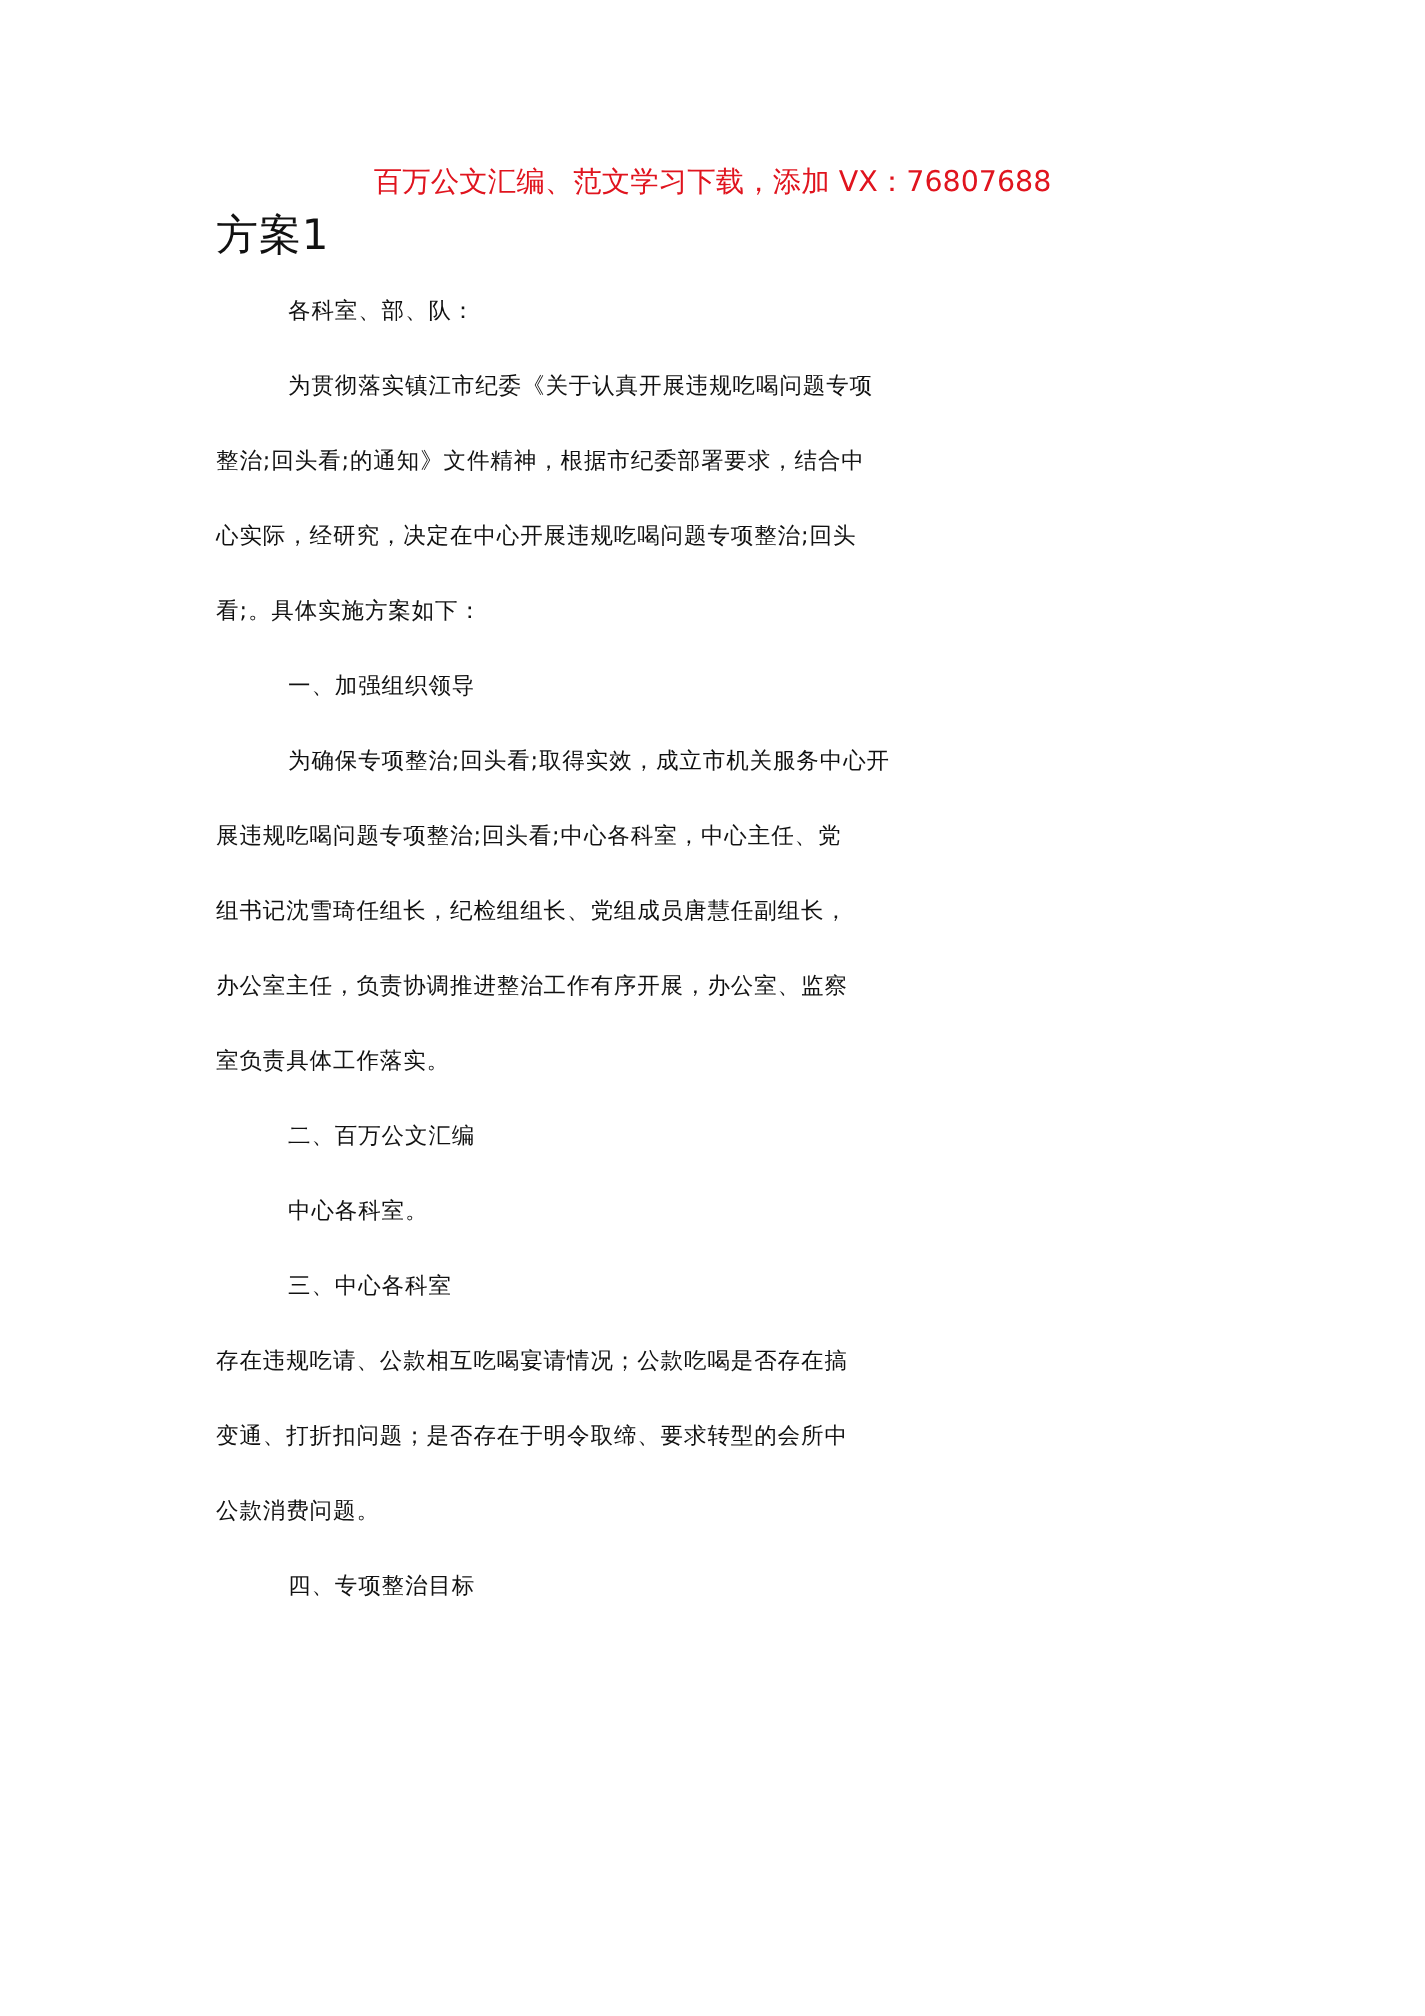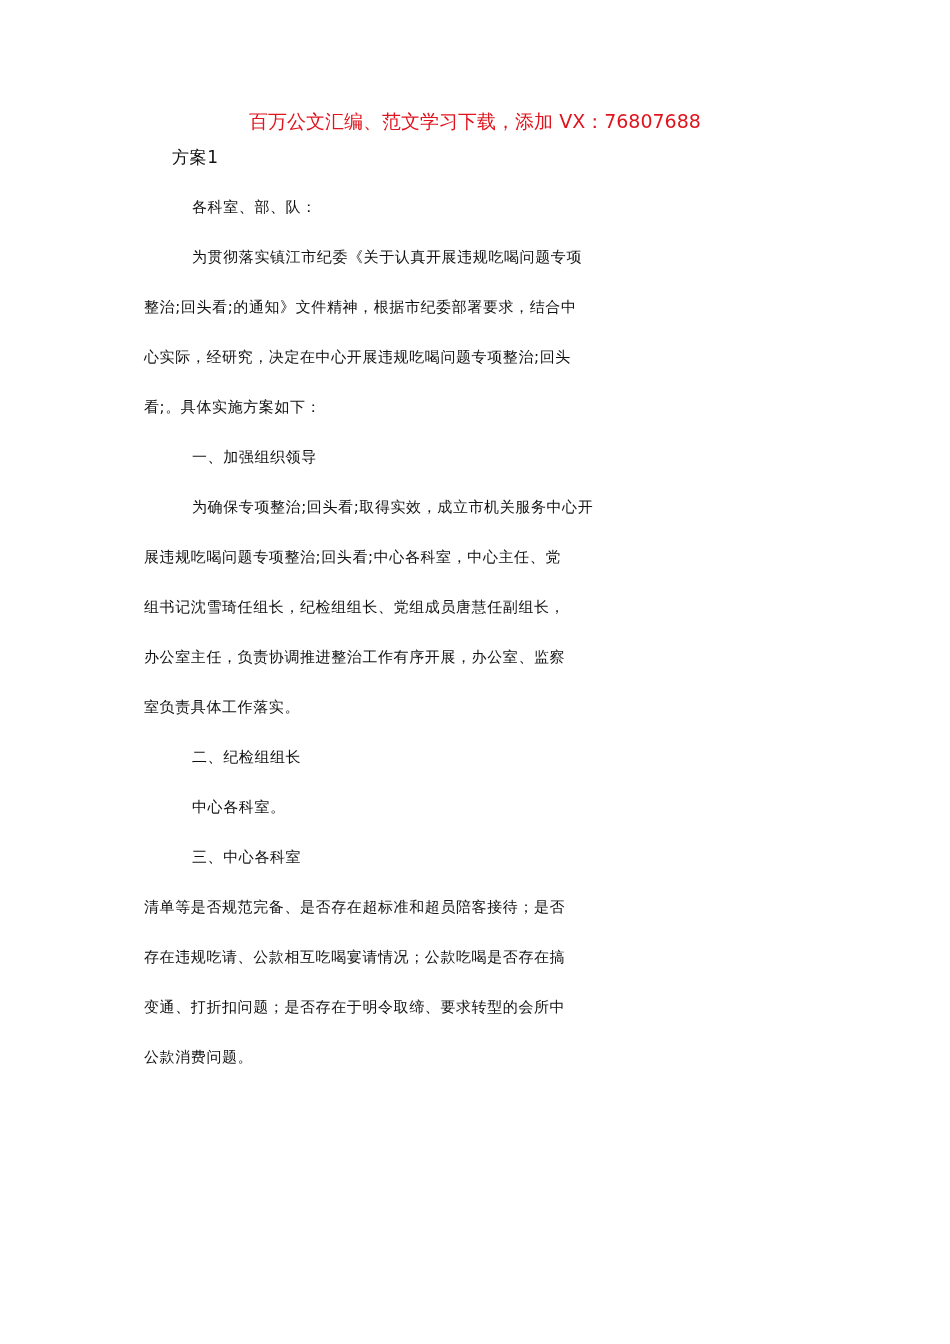--- a/index.html
+++ b/index.html
@@ -38,22 +38,21 @@
       white-space: nowrap;
       font-size: 15px;
       height: 50px;
       line-height: 50px;
       letter-spacing: 0.6px;
     }
     .indent {
       padding-left: 48px;
     }
     .title-line {
-      font-size: 17px;
-      margin-left: 28px;
+      font-size: 28px;
     }
   </style>
 </head>
 <body>
 
 <div class="header-banner">百万公文汇编、范文学习下载，添加 VX：76807688</div>
 
 <div class="doc">
   <div class="line title-line">方案1</div>
   <div class="line indent">各科室、部、队：</div>
@@ -67,26 +66,26 @@
 
   <div class="line indent">一、加强组织领导</div>
   <div>
     <div class="line indent">为确保专项整治;回头看;取得实效，成立市机关服务中心开</div>
     <div class="line">展违规吃喝问题专项整治;回头看;中心各科室，中心主任、党</div>
     <div class="line">组书记沈雪琦任组长，纪检组组长、党组成员唐慧任副组长，</div>
     <div class="line">办公室主任，负责协调推进整治工作有序开展，办公室、监察</div>
     <div class="line">室负责具体工作落实。</div>
   </div>
 
-  <div class="line indent">二、纪检组组长</div>
+  <div class="line indent">二、百万公文汇编</div>
   <div>
     <div class="line indent">中心各科室。</div>
   </div>
 
   <div class="line indent">三、中心各科室</div>
   <div>
-    <div class="line">清单等是否规范完备、是否存在超标准和超员陪客接待；是否</div>
     <div class="line">存在违规吃请、公款相互吃喝宴请情况；公款吃喝是否存在搞</div>
     <div class="line">变通、打折扣问题；是否存在于明令取缔、要求转型的会所中</div>
     <div class="line">公款消费问题。</div>
   </div>
 
+  <div class="line indent">四、专项整治目标</div>
 </div>
 
 </body></html>

